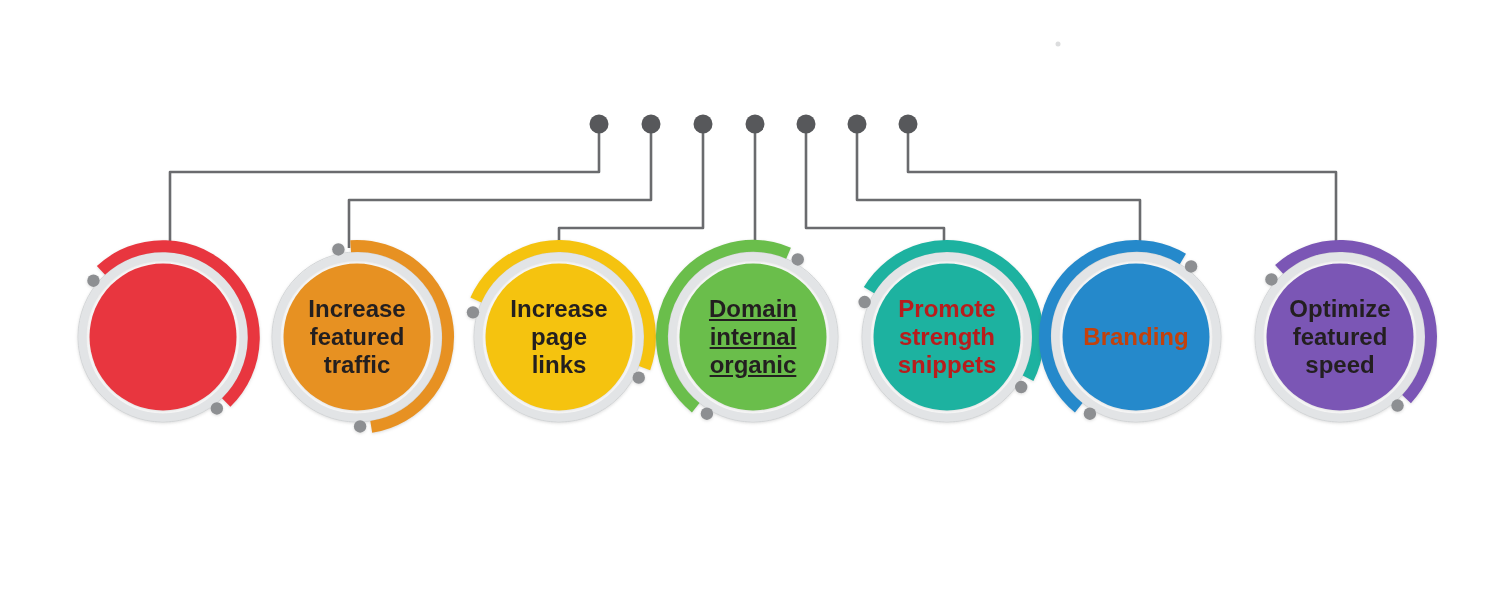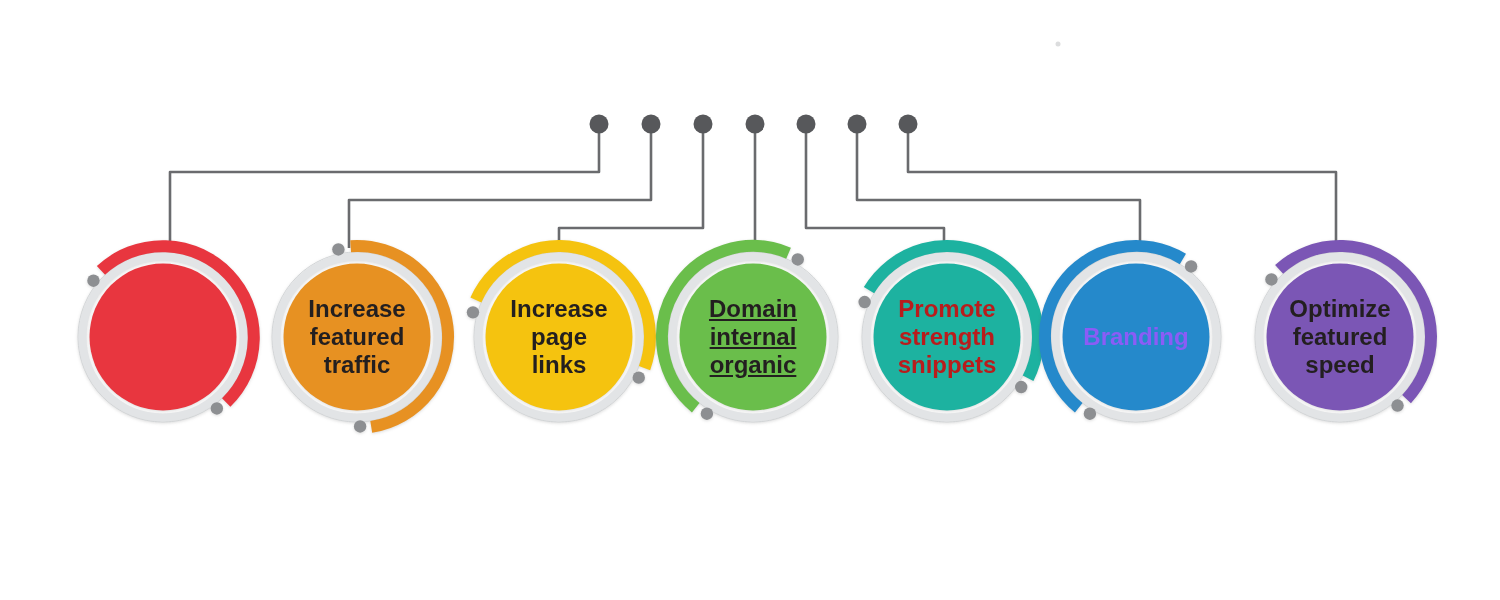--- a/index.html
+++ b/index.html
@@ -150,21 +150,21 @@
       </div>
       <div class="node" style="left: 1038px; top: 239px;">
         <svg width="196" height="196" viewBox="0 0 196 196">
           <circle cx="98" cy="98" r="85" fill="none" stroke="#d2d5d7" stroke-width="1"></circle>
           <circle cx="98" cy="98" r="80.5" fill="none" stroke="#e2e4e6" stroke-width="8"></circle>
           <path d="M 40.73 168.72 A 91 91 0 0 1 144.87 20.00" fill="none" stroke="#2589cb" stroke-width="12" stroke-linecap="butt"></path>
           <circle cx="98" cy="98" r="73.5" fill="#2589cb"></circle>
           <circle cx="51.90" cy="174.72" r="6.2" fill="#8d8f92"></circle>
           <circle cx="153.10" cy="27.47" r="6.2" fill="#8d8f92"></circle>
         </svg>
-        <div class="label" style="color: #8b5cf6;">
+        <div class="label" style="color: #c2410c;">
           <div>
             <span>Branding</span>
           </div>
         </div>
       </div>
       <div class="node" style="left: 1242px; top: 239px;">
         <svg width="196" height="196" viewBox="0 0 196 196">
           <circle cx="98" cy="98" r="85" fill="none" stroke="#d2d5d7" stroke-width="1"></circle>
           <circle cx="98" cy="98" r="80.5" fill="none" stroke="#e2e4e6" stroke-width="8"></circle>
           <path d="M 37.11 30.37 A 91 91 0 0 1 164.55 160.06" fill="none" stroke="#7b56b5" stroke-width="12" stroke-linecap="butt"></path>

